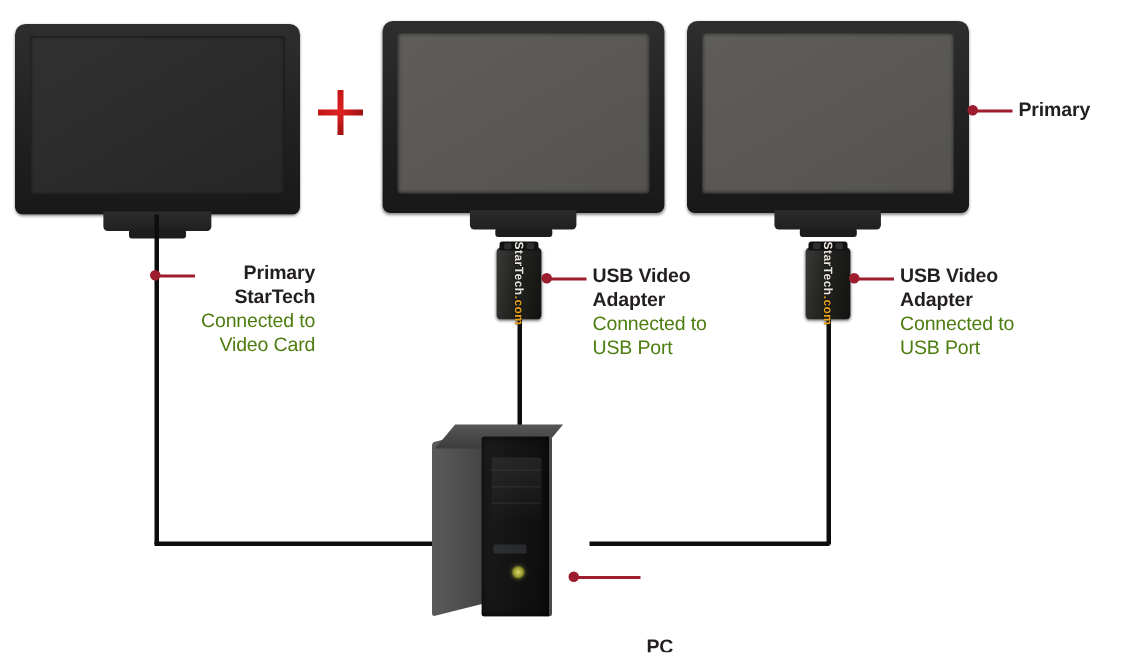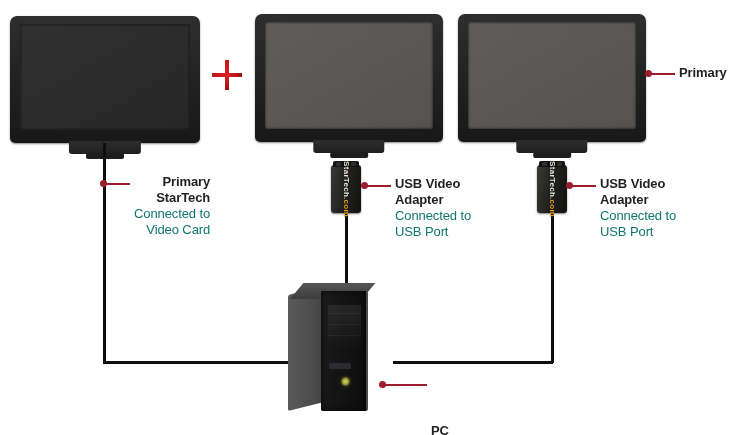--- a/index.html
+++ b/index.html
@@ -209,21 +209,21 @@
   }
   .callout .title {
     font-size: 13px;
     font-weight: bold;
     color: #231f20;
     letter-spacing: -0.1px;
   }
   .callout .sub {
     font-size: 13px;
     font-weight: normal;
-    color: #0f766e;
+    color: #4d7c0f;
     letter-spacing: -0.1px;
   }
 </style>
 </head>
 <body>
 
 <div id="stage">
 
   <div class="monitor dark" style="left:10px; top:16px; width:190px; height:127px;">
     <div class="bezel"></div>

